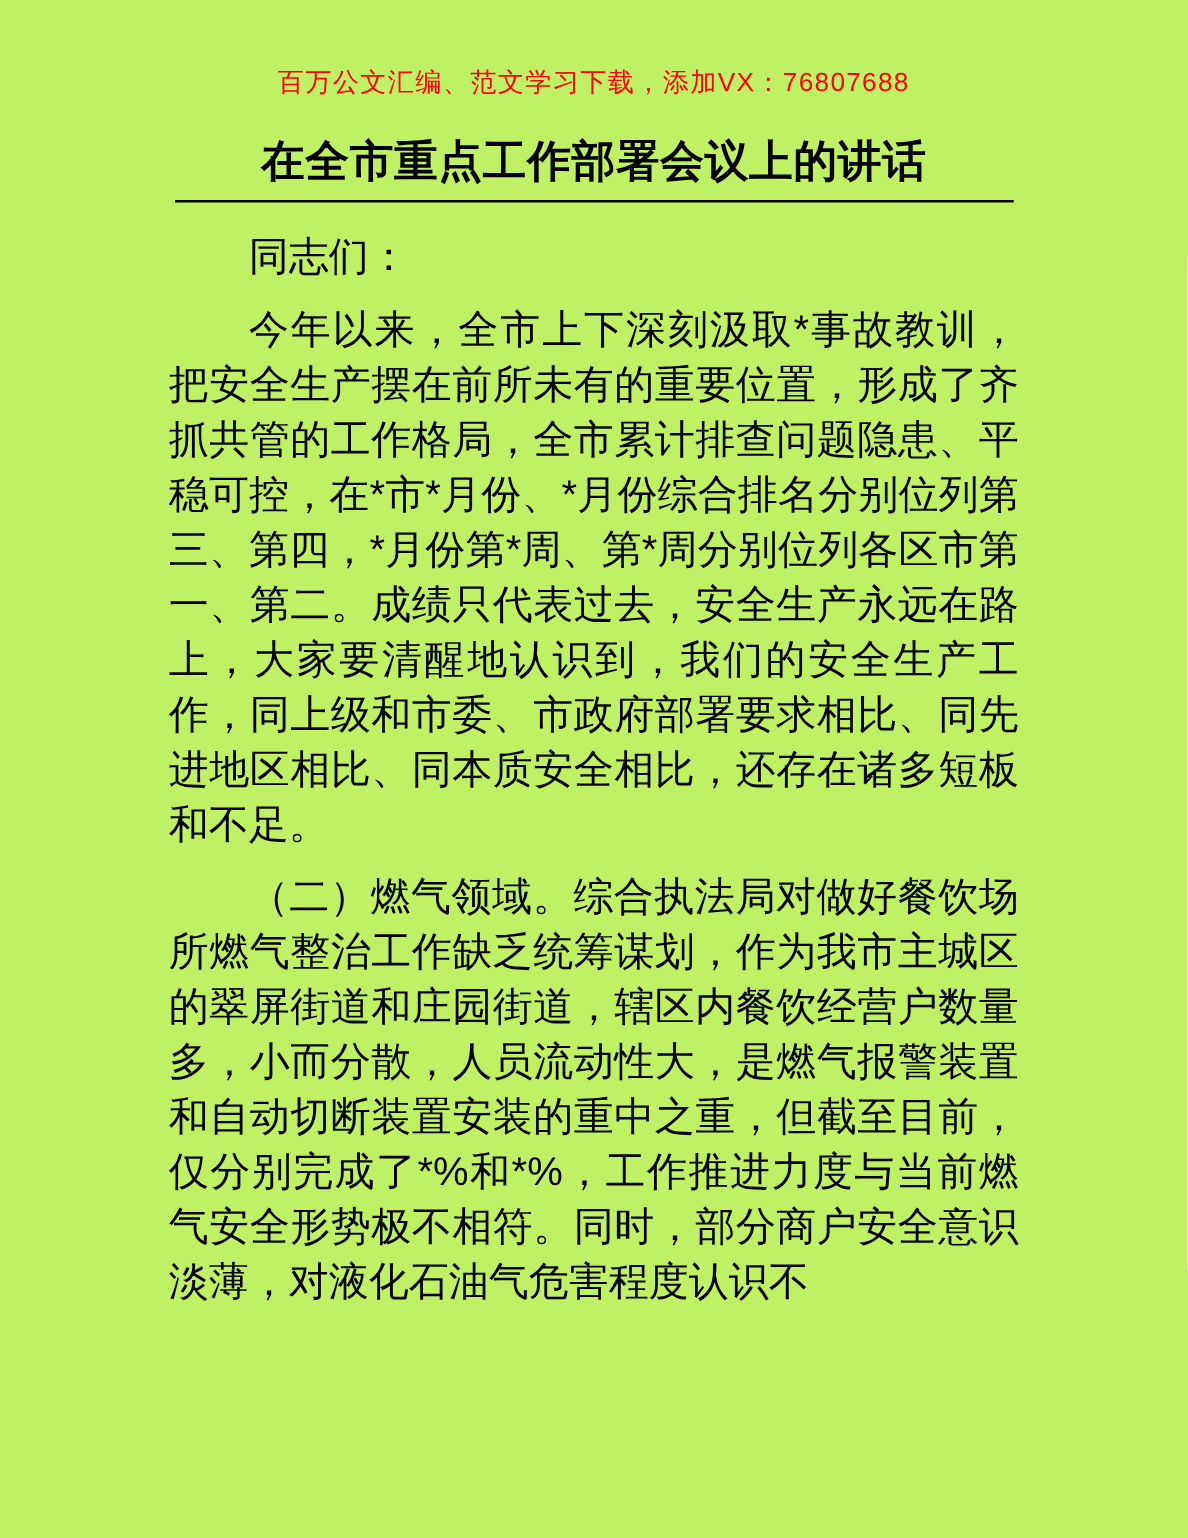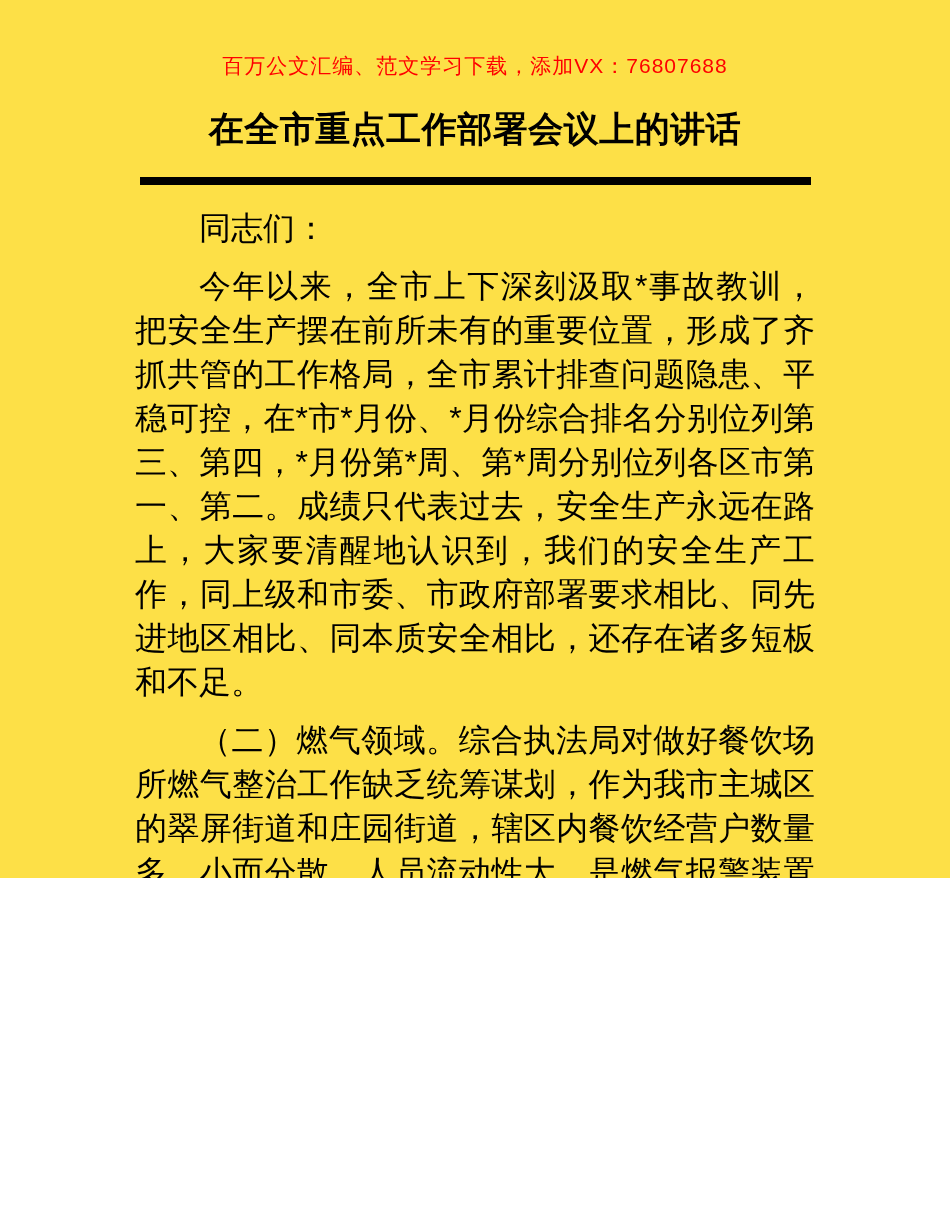--- a/index.html
+++ b/index.html
@@ -3,40 +3,40 @@
 <meta charset="utf-8">
 <style>
   html, body {
     margin: 0;
     padding: 0;
     background: #ffffff;
   }
   .page {
     position: relative;
     width: 950px;
-    height: 878px;
-    background: #fde047;
+    height: 1230px;
+    background: #bef264;
     overflow: hidden;
     font-family: "Liberation Sans", sans-serif;
     color: #000000;
   }
   .banner {
     padding-top: 52px;
     text-align: center;
   }
   .banner span {
     color: #fe0000;
     font-size: 21px;
     letter-spacing: 1px;
   }
   .title-block {
     width: 671px;
     margin: 26px auto 0 auto;
-    padding-bottom: 24px;
-    border-bottom: 8px solid #000000;
+    padding-bottom: 7px;
+    border-bottom: 2px solid #000000;
     text-align: center;
   }
   .title-block h1 {
     margin: 0;
     font-size: 35px;
     font-weight: 700;
     color: #000000;
     letter-spacing: 0.5px;
     font-family: "Liberation Sans", sans-serif;
   }

